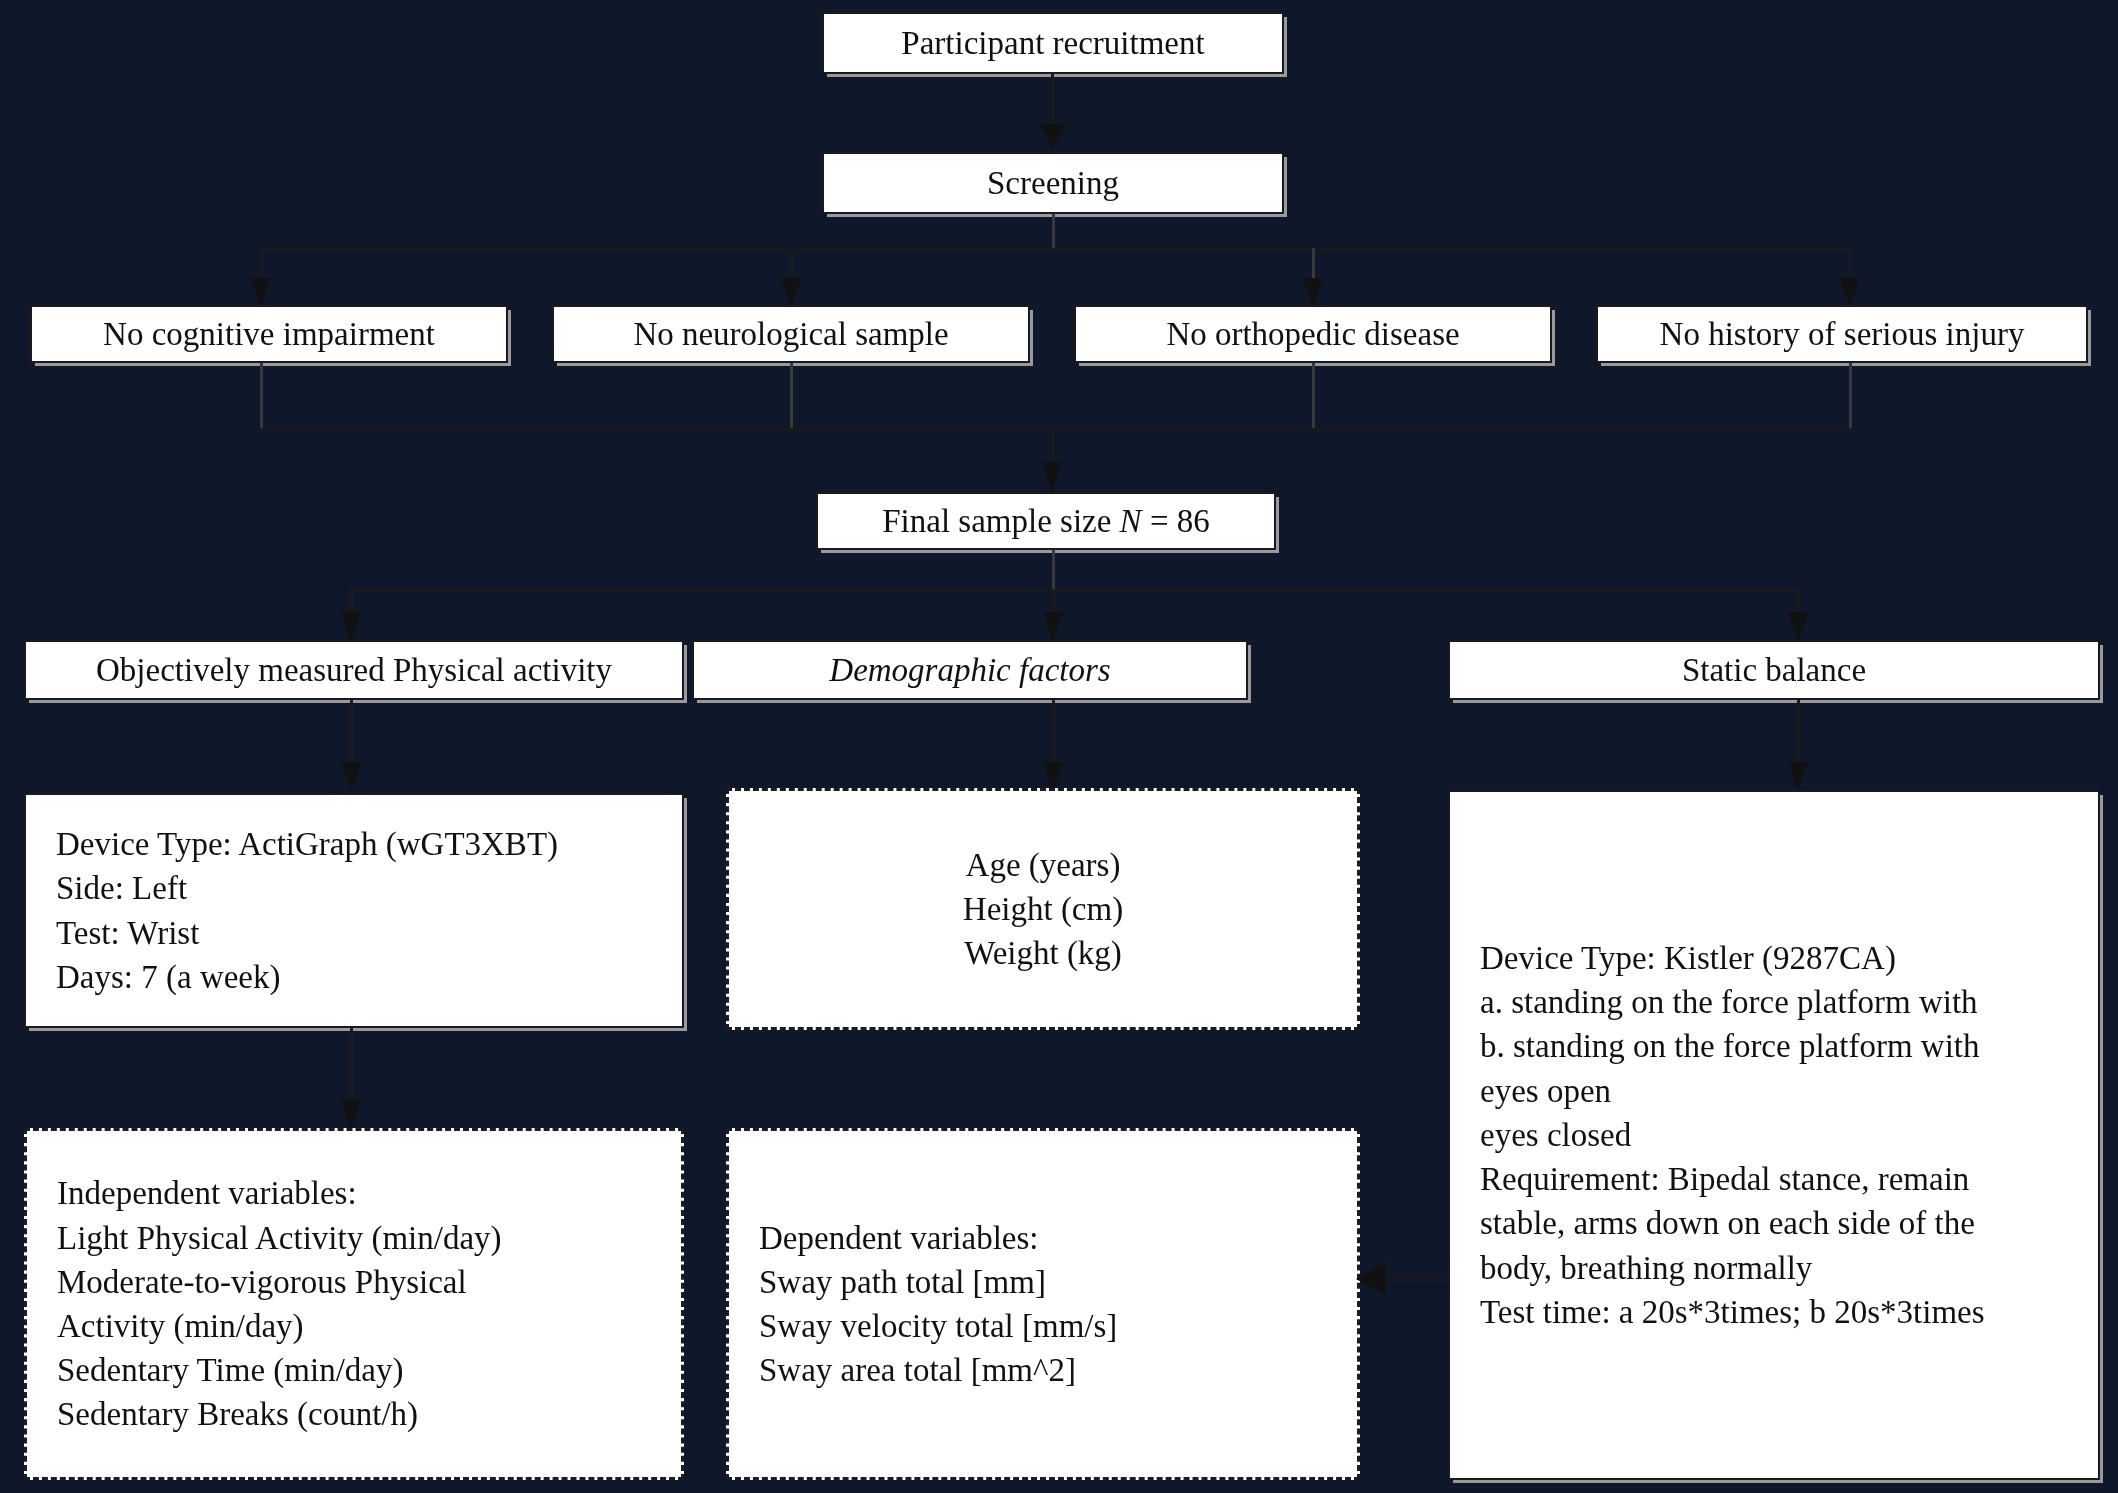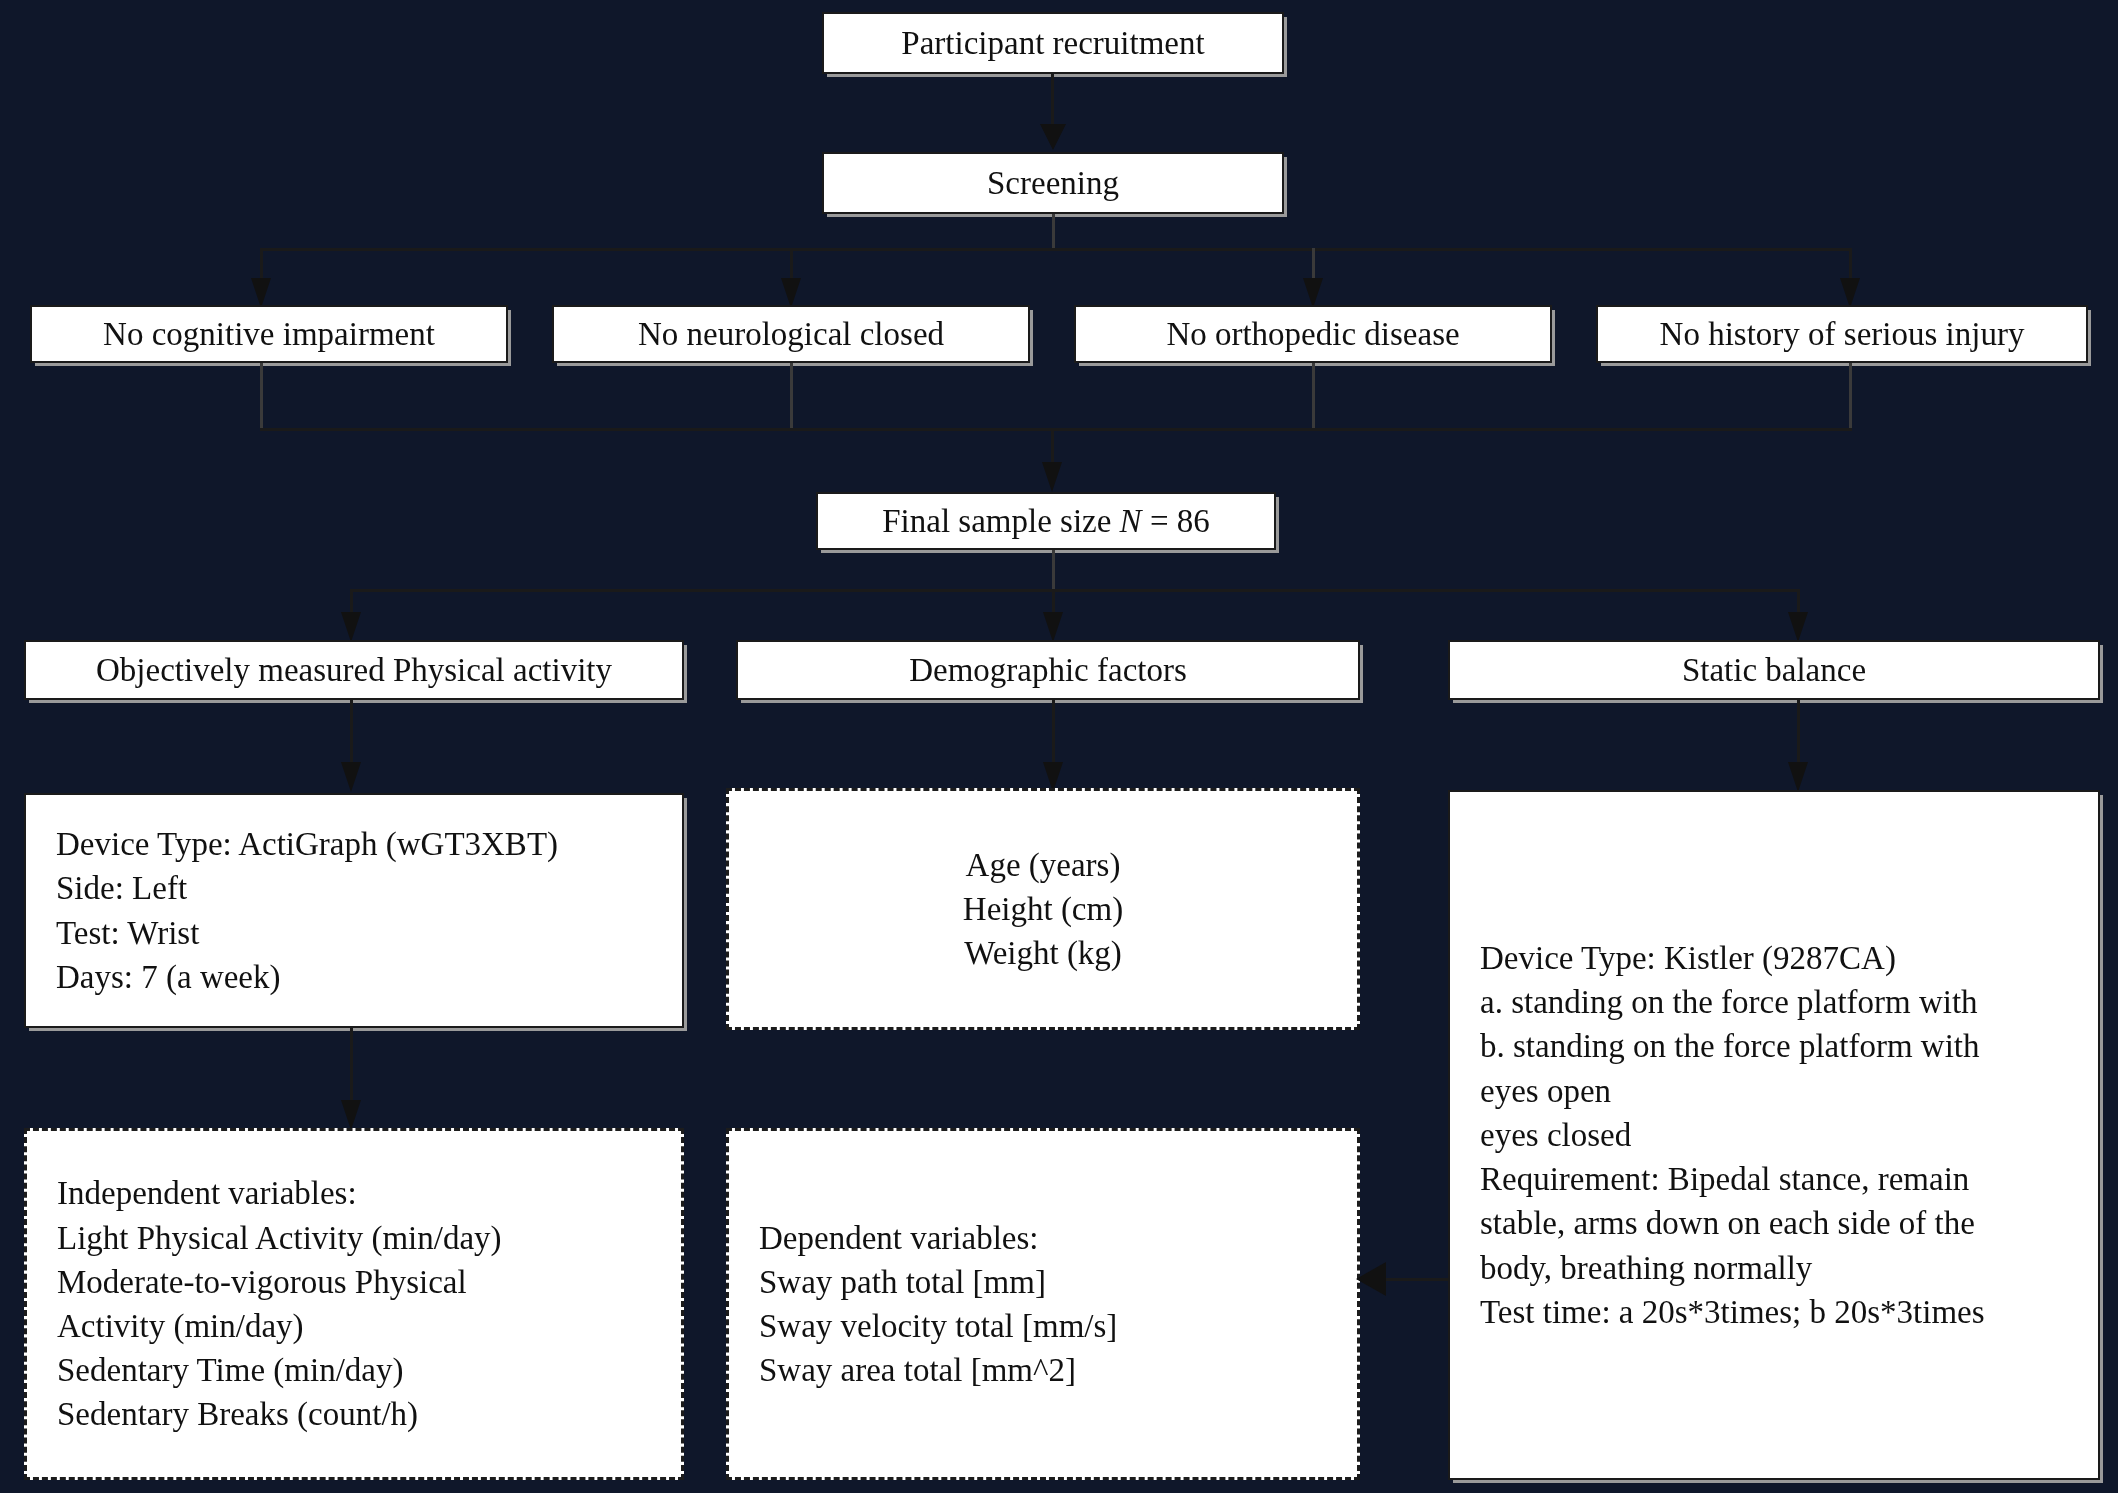--- a/index.html
+++ b/index.html
@@ -104,21 +104,21 @@
   <div class="ln v thin" style="left:1312px;top:248px;height:36px;"></div>
   <div class="arrow-d slim" style="left:1303px;top:278px;"></div>
 
   <div class="ln v" style="left:1849px;top:248px;height:36px;"></div>
   <div class="arrow-d slim" style="left:1840px;top:278px;"></div>
 
   <div class="box shadow" style="left:30px;top:305px;width:478px;height:58px;">
     <span class="pad">No cognitive impairment</span>
   </div>
   <div class="box shadow" style="left:552px;top:305px;width:478px;height:58px;">
-    <span class="pad">No neurological closed</span>
+    <span class="pad">No neurological sample</span>
   </div>
   <div class="box shadow" style="left:1074px;top:305px;width:478px;height:58px;">
     <span class="pad">No orthopedic disease</span>
   </div>
   <div class="box shadow" style="left:1596px;top:305px;width:492px;height:58px;">
     <span class="pad">No history of serious injury</span>
   </div>
 
   <div class="ln v thin" style="left:260px;top:363px;height:68px;"></div>
   <div class="ln v thin" style="left:790px;top:363px;height:68px;"></div>
@@ -137,21 +137,21 @@
   <div class="ln v" style="left:350px;top:589px;height:30px;"></div>
   <div class="arrow-d slim" style="left:341px;top:612px;"></div>
   <div class="ln v" style="left:1052px;top:589px;height:30px;"></div>
   <div class="arrow-d slim" style="left:1043px;top:612px;"></div>
   <div class="ln v" style="left:1797px;top:589px;height:30px;"></div>
   <div class="arrow-d slim" style="left:1788px;top:612px;"></div>
 
   <div class="box shadow" style="left:24px;top:640px;width:660px;height:60px;">
     <span class="pad">Objectively measured Physical activity</span>
   </div>
-  <div class="box shadow" style="left:736px;top:640px;width:624px;height:60px;">
+  <div class="box shadow" style="left:692px;top:640px;width:556px;height:60px;font-style:italic;">
     <span class="pad">Demographic factors</span>
   </div>
   <div class="box shadow" style="left:1448px;top:640px;width:652px;height:60px;">
     <span class="pad">Static balance</span>
   </div>
 
   <div class="ln v" style="left:350px;top:700px;height:72px;"></div>
   <div class="arrow-d slim" style="left:341px;top:762px;"></div>
 
   <div class="ln v" style="left:1052px;top:700px;height:72px;"></div>

